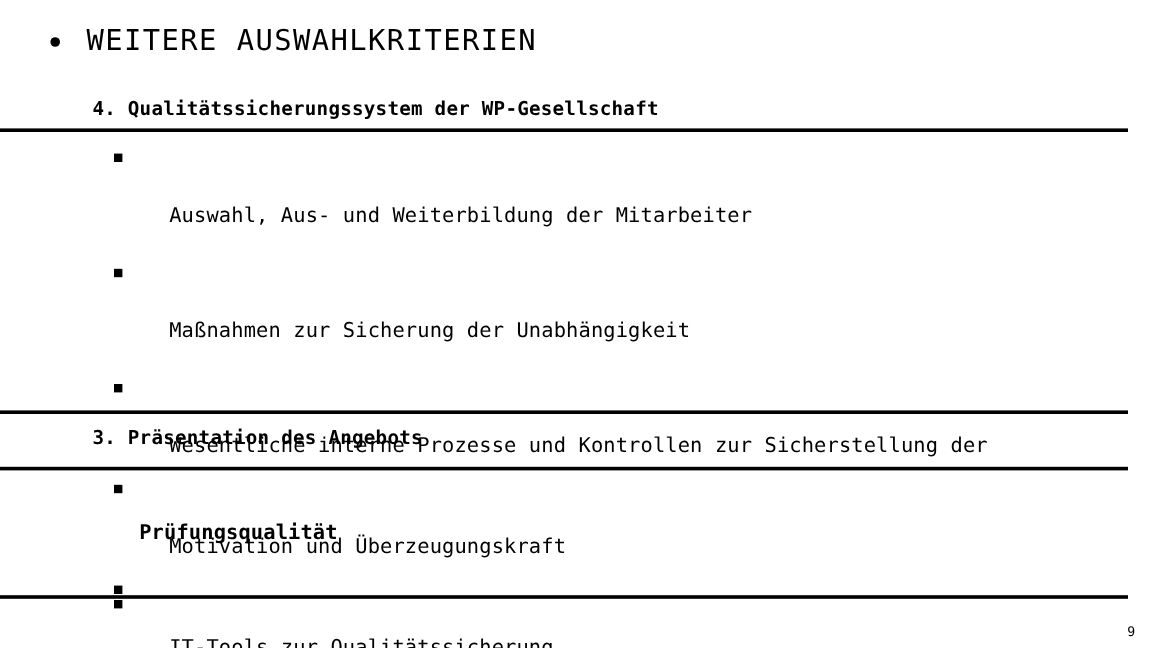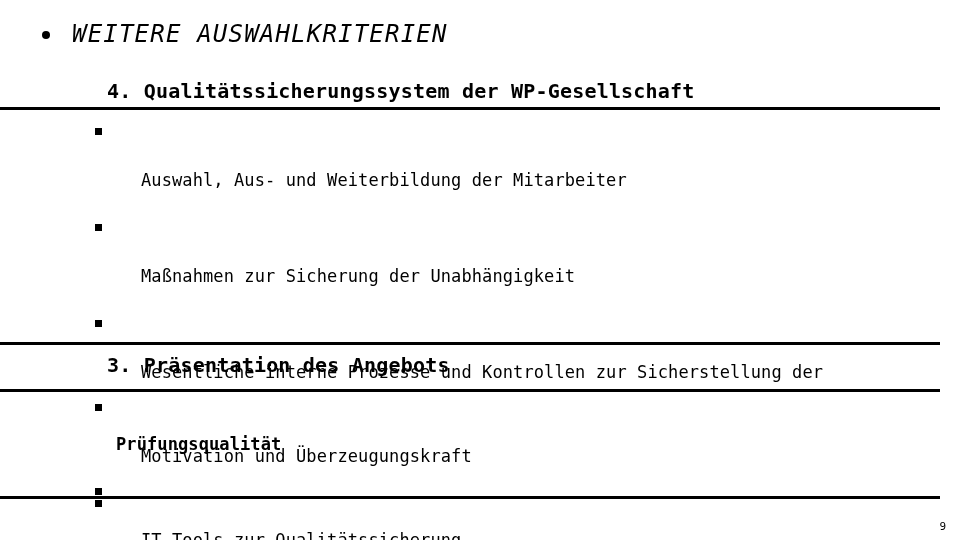--- a/index.html
+++ b/index.html
@@ -24,21 +24,20 @@
   }
 
   
   .slide-title-row {
     position: absolute;
     left: 0;
     top: 20px;
     width: 854px;
     display: flex;
     align-items: baseline;
-    font-style: italic;
   }
   .title-bullet {
     width: 8px;
     height: 8px;
     background: #000000;
     border-radius: 50%;
     margin-left: 42px;
     margin-right: 22px;
     position: relative;
     top: -3px;
@@ -61,22 +60,22 @@
     background: #000000;
   }
   .rule-1 { top: 107px; }
   .rule-2 { top: 342px; }
   .rule-3 { top: 389px; }
   .rule-4 { top: 496px; }
 
   
   .section-heading {
     position: absolute;
-    left: 107px;
-    font-size: 20px;
+    left: 77px;
+    font-size: 16px;
     font-weight: bold;
     line-height: 20px;
     letter-spacing: 0.2px;
     white-space: pre;
   }
   .heading-4 { top: 81px; }
   .heading-5 { top: 355px; }
 
   
   .bullet-block {

